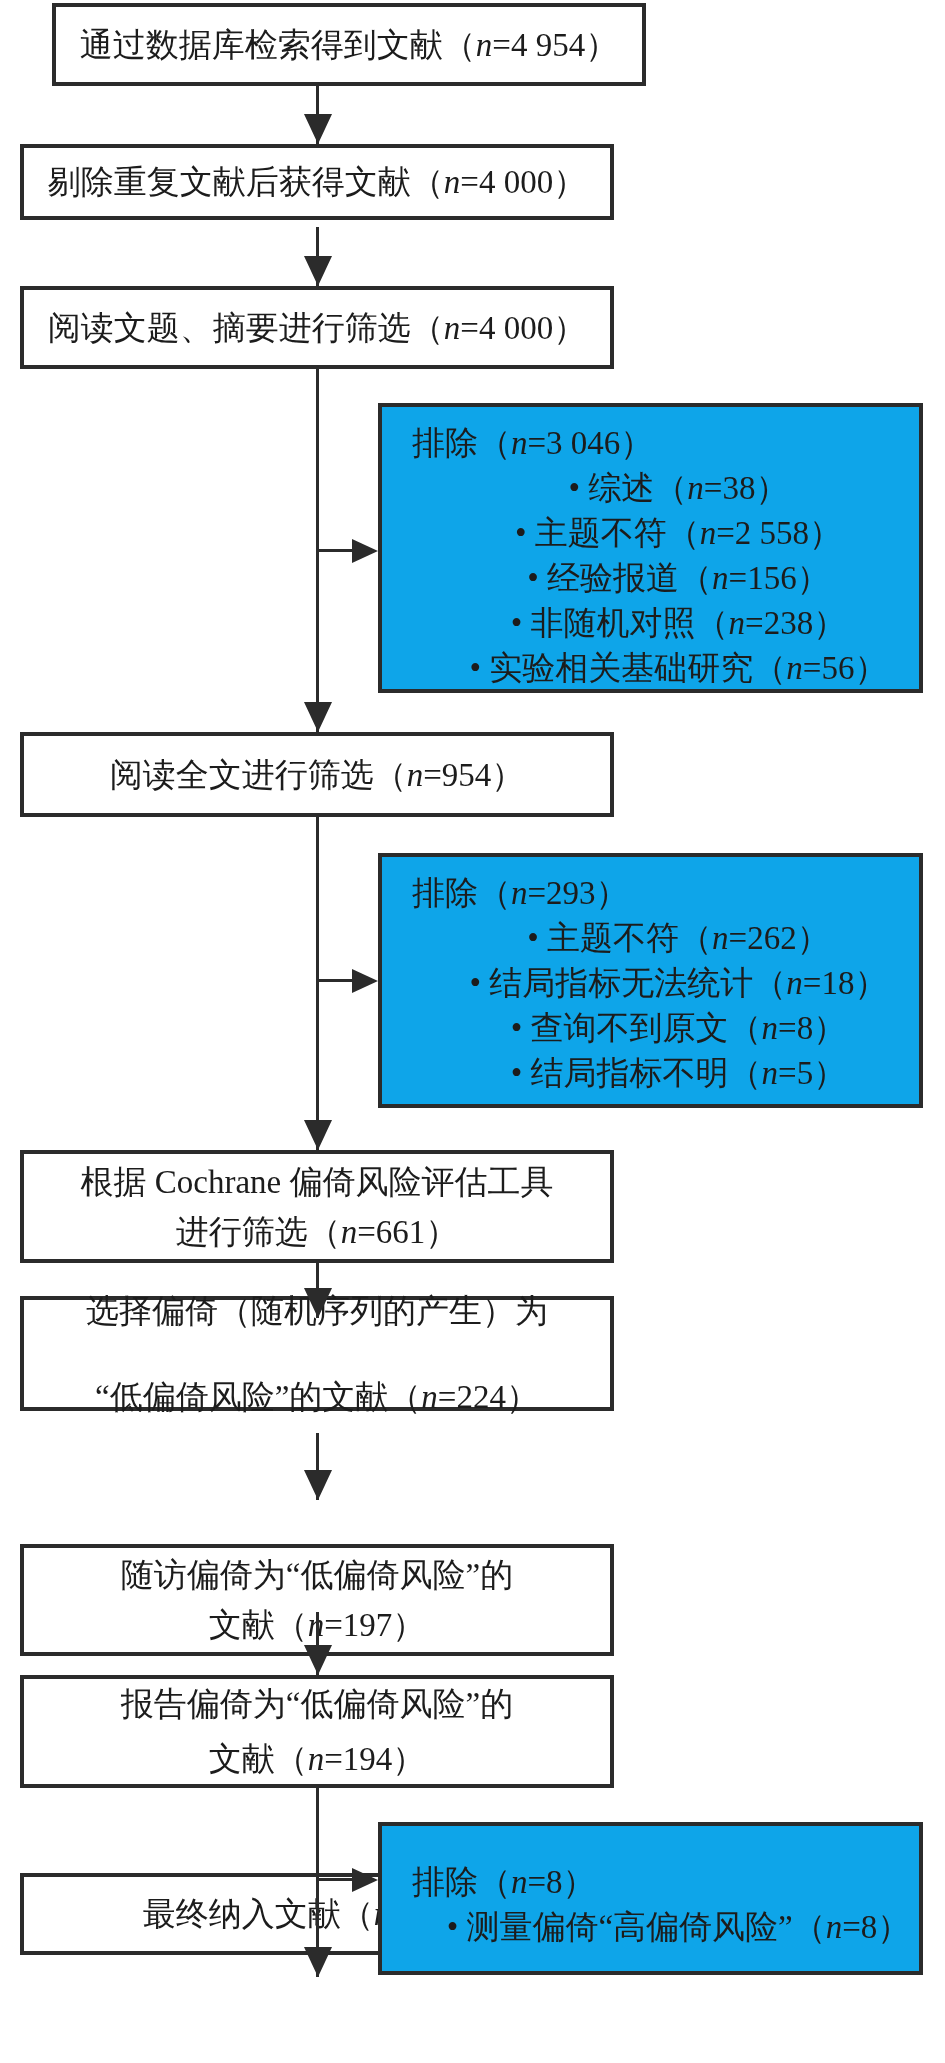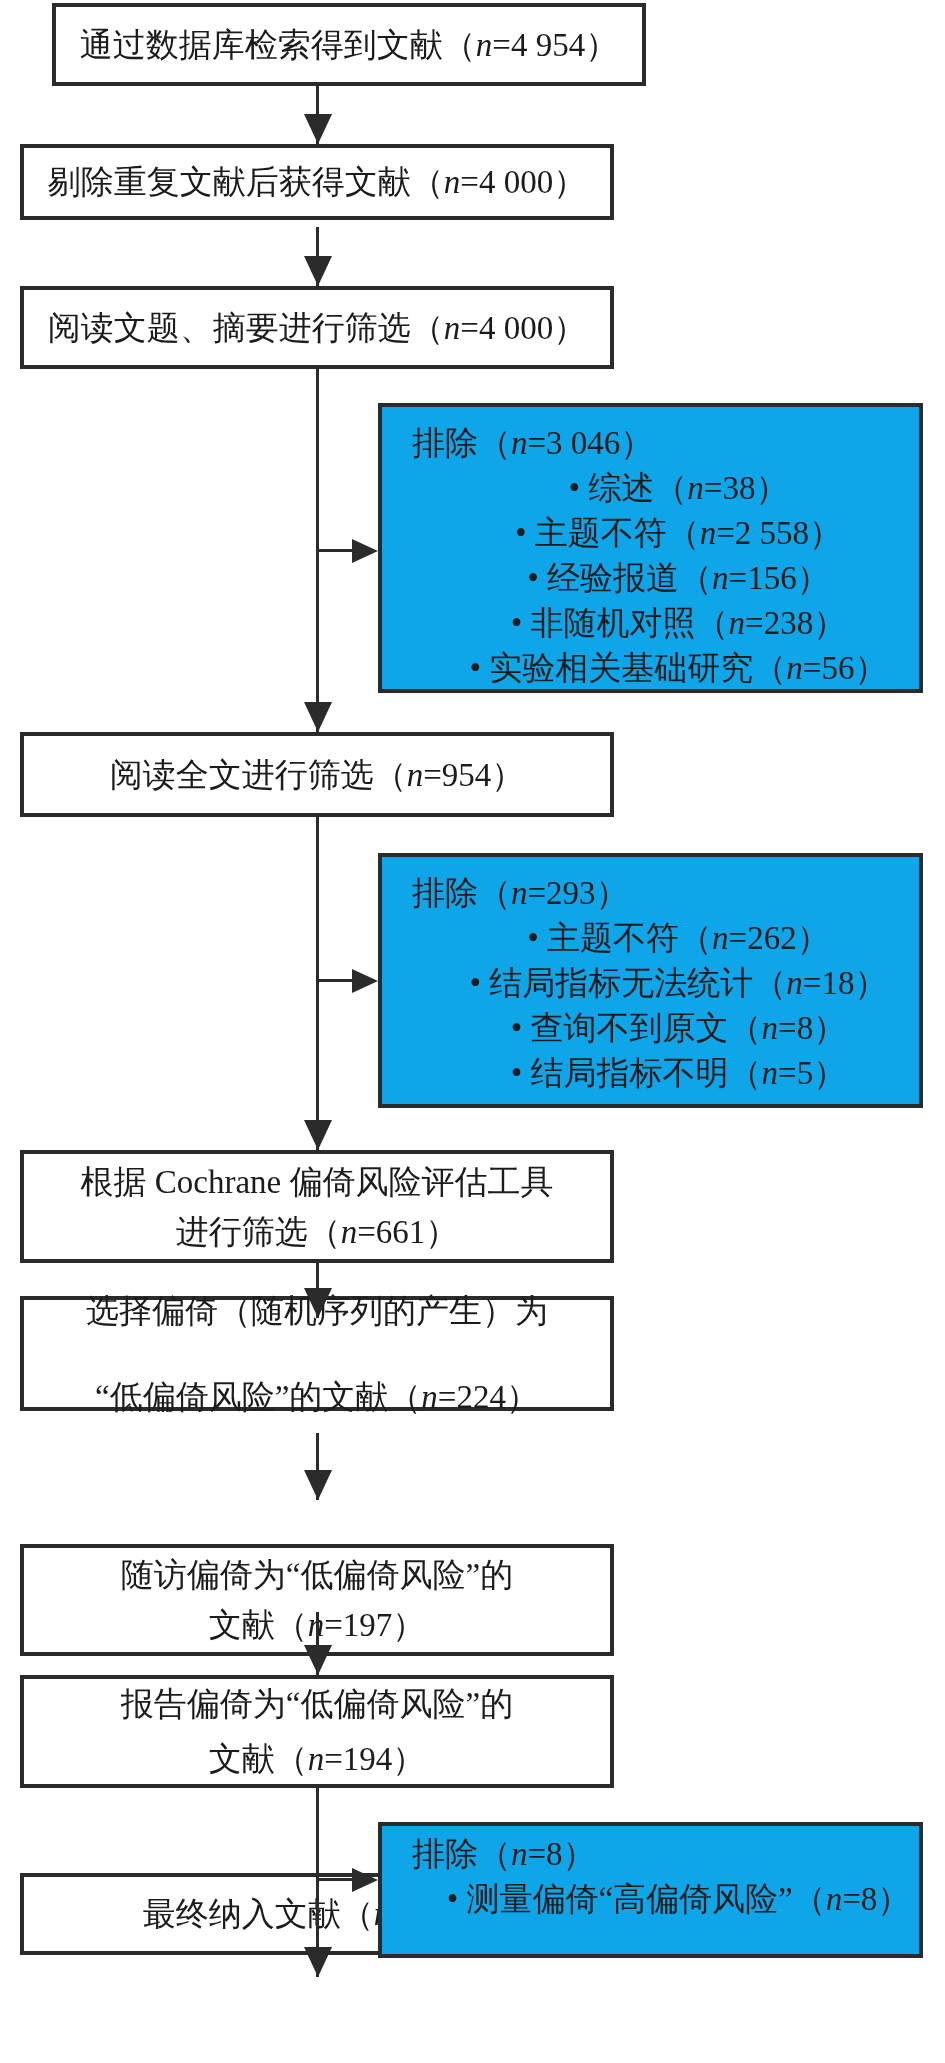--- a/index.html
+++ b/index.html
@@ -109,21 +109,21 @@
   <div class="ebox" style="top:853px;height:255px;">
     <div class="fmt">排除（<i>n</i>=293）</div>
     <ul>
       <li class="fmt">主题不符（<i>n</i>=262）</li>
       <li class="fmt">结局指标无法统计（<i>n</i>=18）</li>
       <li class="fmt">查询不到原文（<i>n</i>=8）</li>
       <li class="fmt">结局指标不明（<i>n</i>=5）</li>
     </ul>
   </div>
 
-  <div class="ebox" style="top:1822px;height:136px;padding-top:6px;">
+  <div class="ebox" style="top:1822px;height:153px;padding-top:34px;">
     <div class="fmt">排除（<i>n</i>=8）</div>
     <ul>
       <li class="fmt">测量偏倚“高偏倚风险”（<i>n</i>=8）</li>
     </ul>
   </div>
 
   <div class="vline" style="top:86px;height:58px;"></div>
   <div class="head-down" style="top:114px;"></div>
 
   <div class="vline" style="top:227px;height:59px;"></div>

